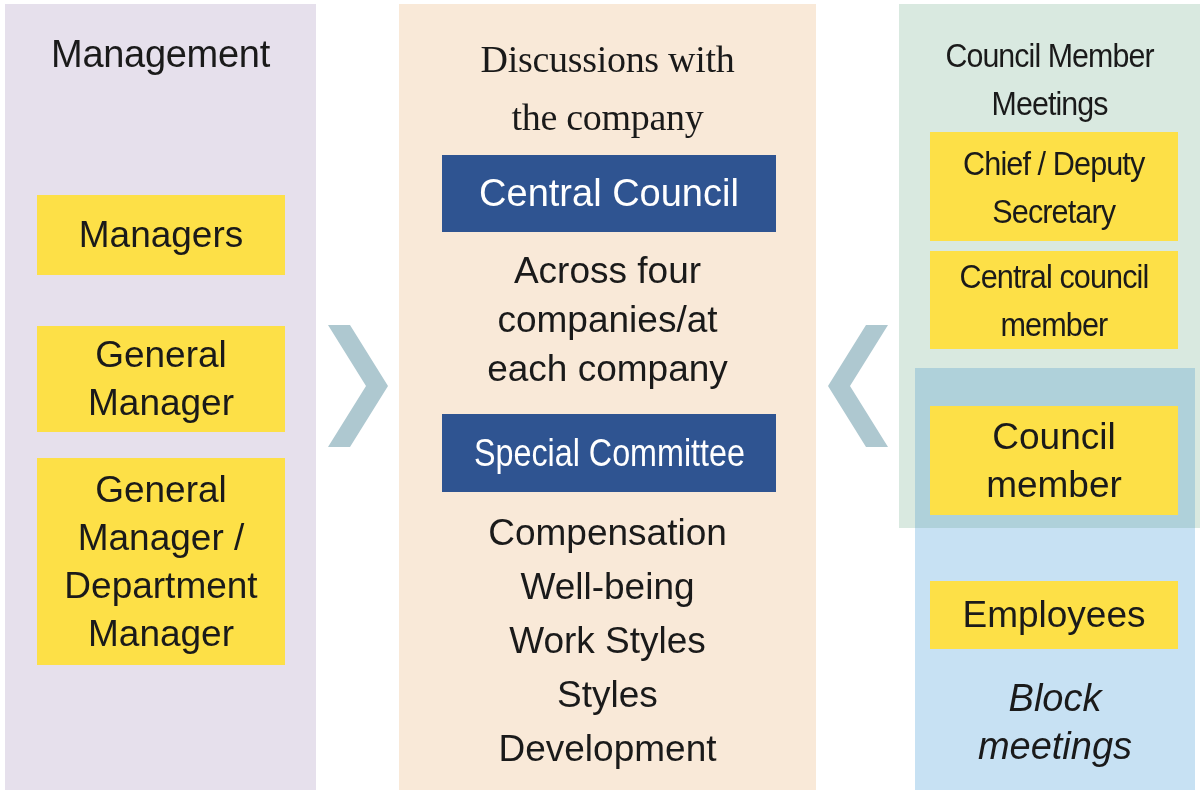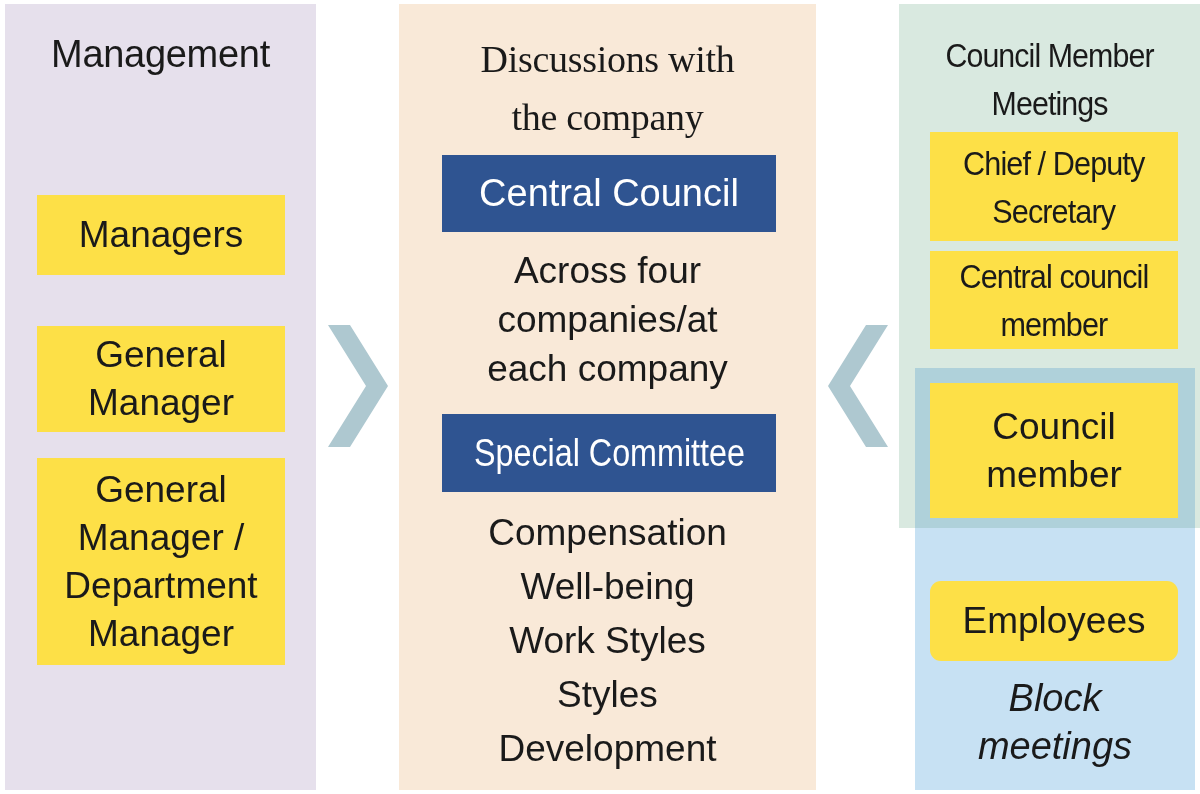--- a/index.html
+++ b/index.html
@@ -119,27 +119,27 @@
   </div>
 </div>
 
 <div class="abs wbox rb narrow-font" style="top:251px;height:98px;">
   <div style="transform:scaleX(0.9);">
     <div>Central council</div>
     <div>member</div>
   </div>
 </div>
 
-<div class="abs wbox rb" style="top:383px;height:135px;">
+<div class="abs wbox rb" style="top:406px;height:109px;">
   <div>
     <div>Council</div>
     <div>member</div>
   </div>
 </div>
 
-<div class="abs wbox rb" style="top:581px;height:80px;border-radius:11px;">
+<div class="abs wbox rb" style="top:581px;height:68px;">
   <span>Employees</span>
 </div>
 
 <div class="abs rtext" style="top:674px;font-style:italic;">
   <div>Block</div>
   <div>meetings</div>
 </div>
 
 </body></html>

